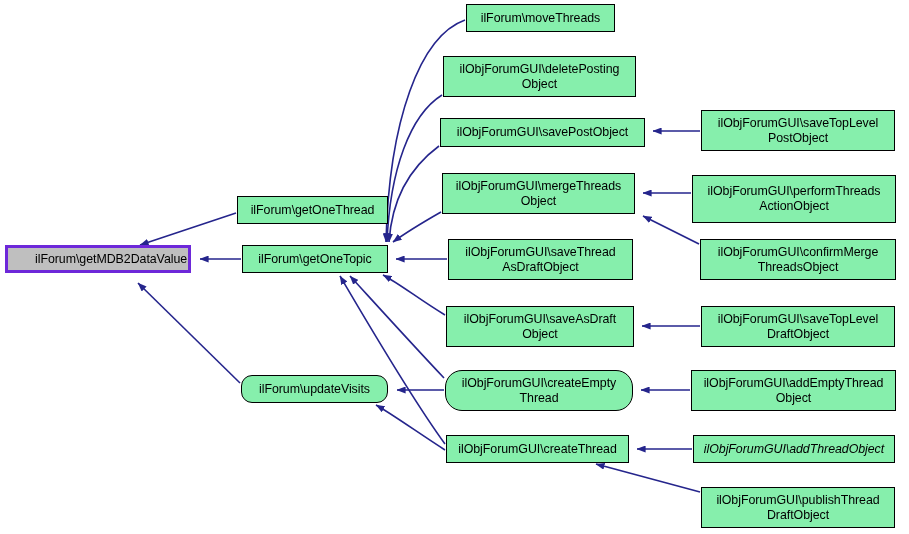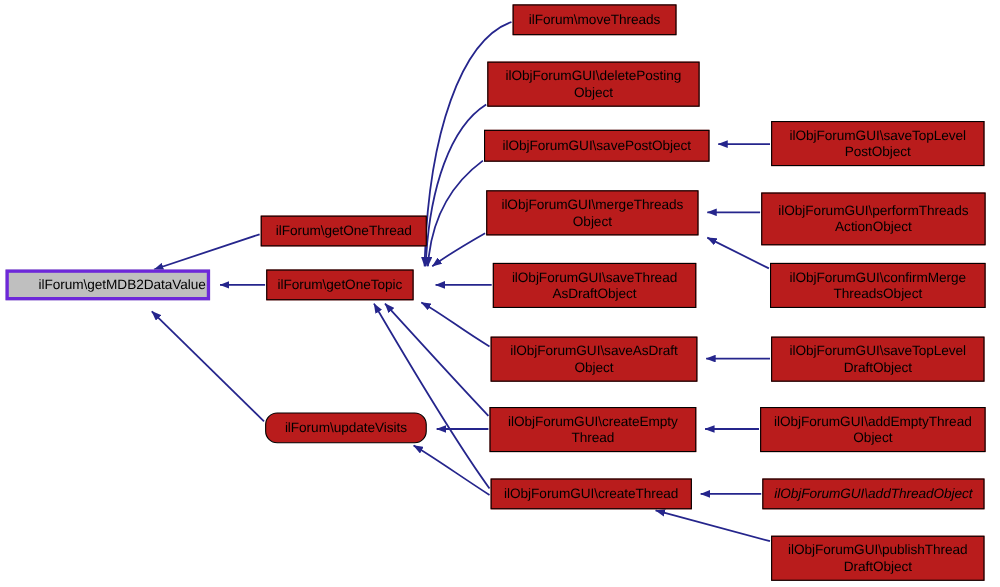--- a/index.html
+++ b/index.html
@@ -25,21 +25,21 @@
     pointer-events: none;
   }
   .node {
     position: absolute;
     box-sizing: border-box;
     display: flex;
     align-items: center;
     justify-content: center;
     text-align: center;
     border: 1px solid #000000;
-    background: #b91c1c;
+    background: #86efac;
     color: #000000;
     font-size: 12.4px;
     line-height: 15px;
     letter-spacing: -0.05px;
     white-space: pre-line;
     padding: 0 3px;
     z-index: 3;
   }
   .node.highlight {
     background: #bfbfbf;
@@ -107,21 +107,21 @@
   </svg>
 
   <div class="node highlight" style="left:5px; top:245px; width:186px; height:28px;">
     <span class="node-label">ilForum\getMDB2DataValue</span>
   </div>
 
   <div class="node" style="left:237px; top:196px; width:151px; height:28px;">
     <span class="node-label">ilForum\getOneThread</span>
   </div>
 
-  <div class="node" style="left:242px; top:245px; width:134px; height:28px;">
+  <div class="node" style="left:242px; top:245px; width:146px; height:28px;">
     <span class="node-label">ilForum\getOneTopic</span>
   </div>
 
   <div class="node" style="left:241px; top:375px; width:147px; height:28px;border-radius:11px;">
     <span class="node-label">ilForum\updateVisits</span>
   </div>
 
   <div class="node" style="left:466px; top:4px; width:149px; height:28px;">
     <span class="node-label">ilForum\moveThreads</span>
   </div>
@@ -143,21 +143,21 @@
   <div class="node" style="left:448px; top:239px; width:185px; height:41px;">
     <span class="node-label">ilObjForumGUI\saveThread
 AsDraftObject</span>
   </div>
 
   <div class="node" style="left:446px; top:306px; width:188px; height:41px;">
     <span class="node-label">ilObjForumGUI\saveAsDraft
 Object</span>
   </div>
 
-  <div class="node" style="left:445px; top:370px; width:188px; height:41px;">
+  <div class="node" style="left:445px; top:370px; width:188px; height:41px;border-radius:17px;">
     <span class="node-label">ilObjForumGUI\createEmpty
 Thread</span>
   </div>
 
   <div class="node" style="left:446px; top:435px; width:183px; height:28px;">
     <span class="node-label">ilObjForumGUI\createThread</span>
   </div>
 
   <div class="node" style="left:701px; top:110px; width:194px; height:41px;">
     <span class="node-label">ilObjForumGUI\saveTopLevel

